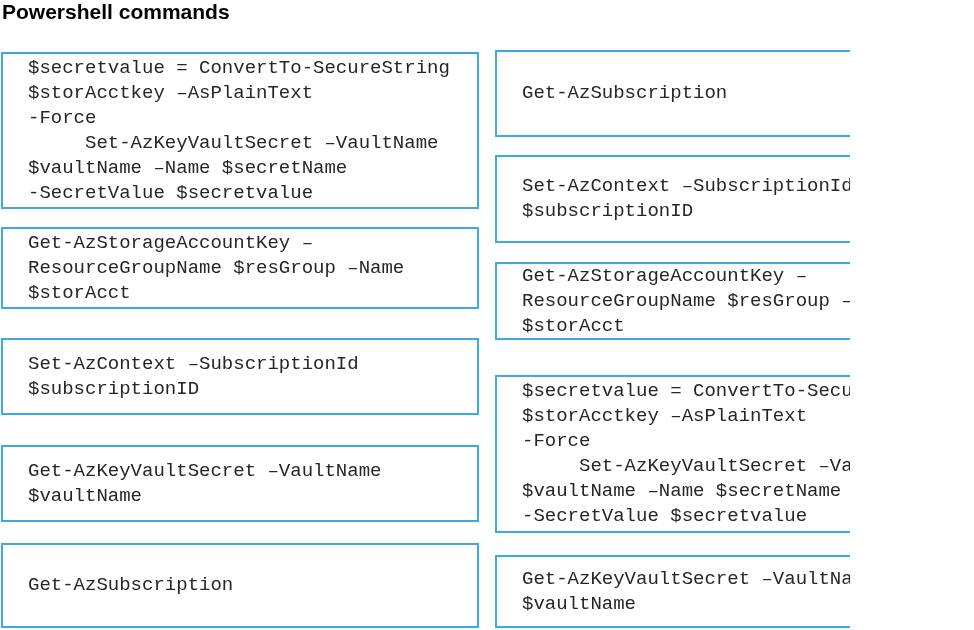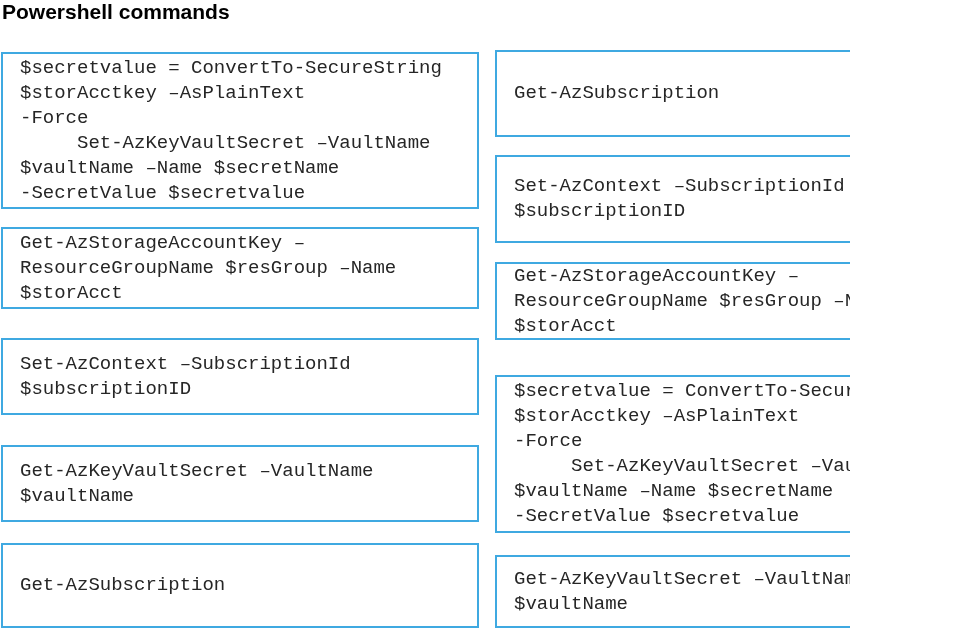--- a/index.html
+++ b/index.html
@@ -28,21 +28,21 @@
   .col-title.left{ left:2px; }
   .col-title.right{ left:494px; }
   .tile{
     position:absolute;
     border:2px solid var(--border);
     background:#ffffff;
     display:flex;
     align-items:center;
   }
   .tile pre{
-    margin:4px;
+    margin:12px;
     padding:4px 13px;
     font-family:"Liberation Mono","DejaVu Sans Mono",monospace;
     font-size:19px;
     line-height:25px;
     color:var(--text);
     white-space:pre;
   }
   
   .lb{ left:1px;  width:478px; }
   .rb{ left:495px; width:479px; }

